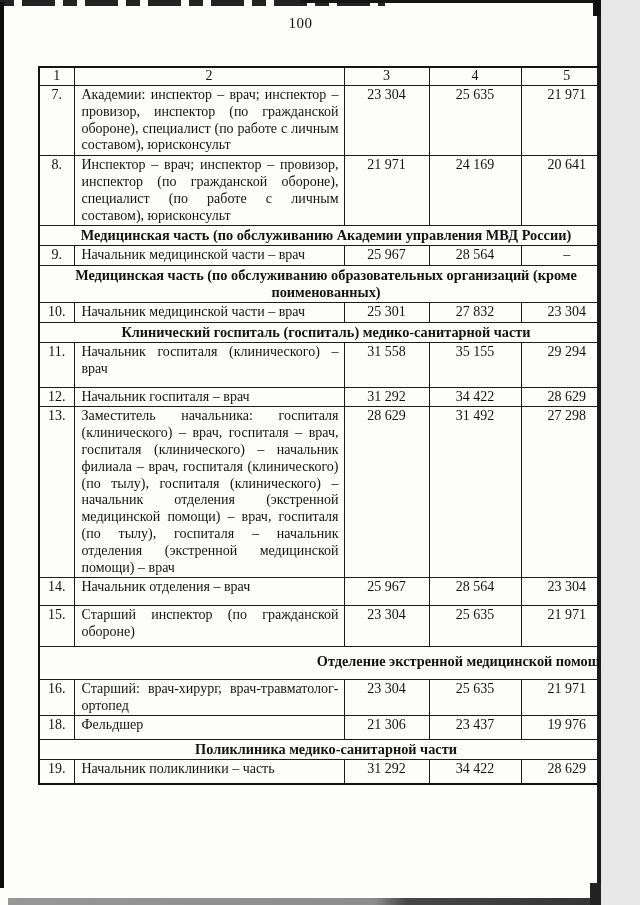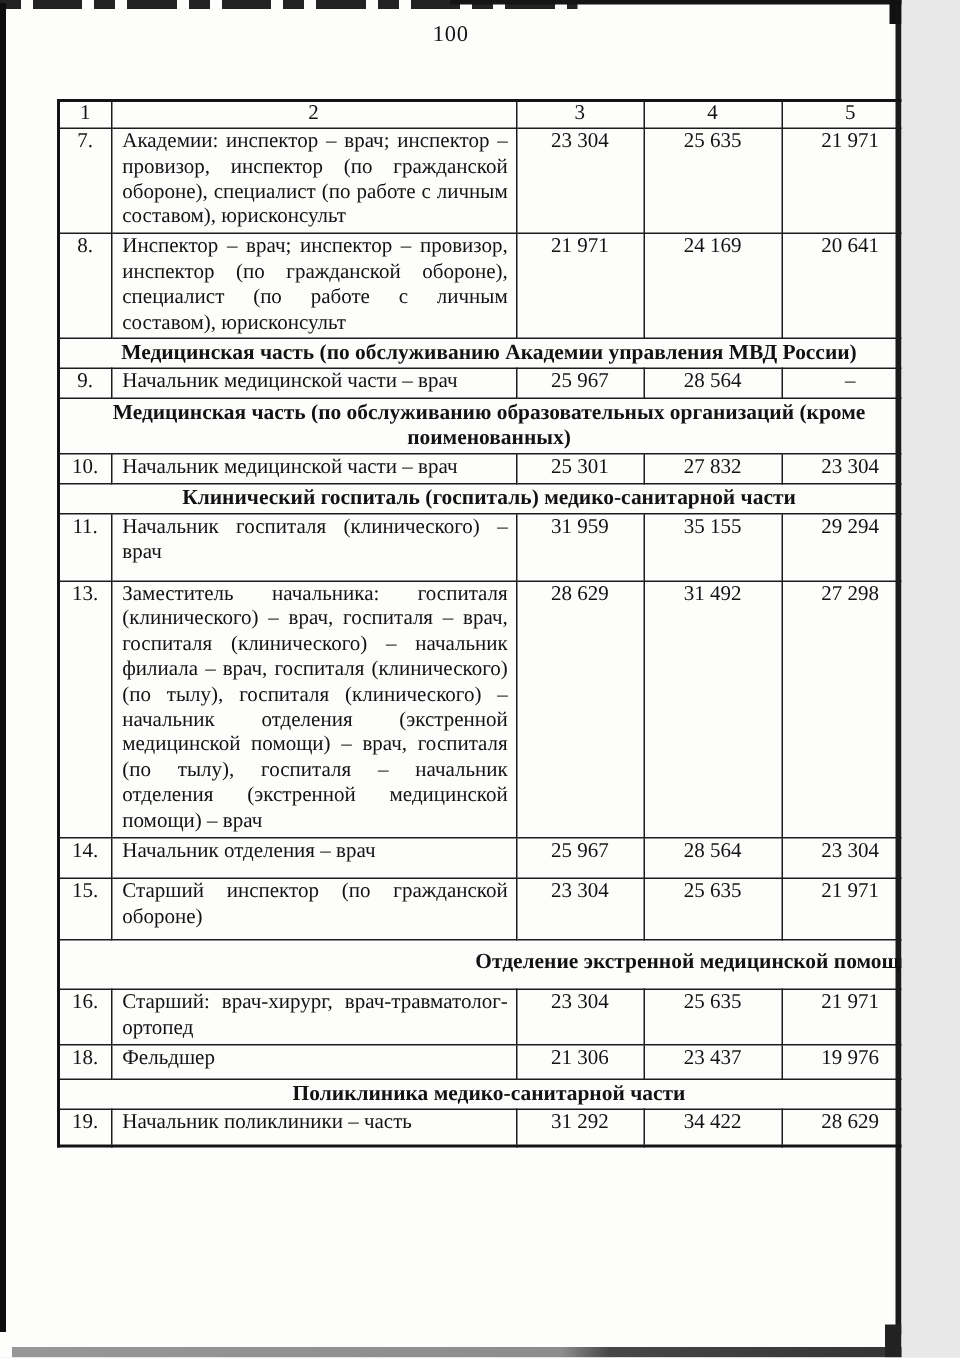--- a/index.html
+++ b/index.html
@@ -129,23 +129,30 @@
         <td class="val">25 301</td>
         <td class="val">27 832</td>
         <td class="val">23 304</td>
       </tr>
       <tr class="sec">
         <td colspan="5">Клинический госпиталь (госпиталь) медико-санитарной части</td>
       </tr>
       <tr class="gap-b">
         <td class="num">11.</td>
         <td class="desc">Начальник госпиталя (клинического) – врач</td>
-        <td class="val">31 959</td>
+        <td class="val">31 558</td>
         <td class="val">35 155</td>
         <td class="val">29 294</td>
+      </tr>
+      <tr>
+        <td class="num">12.</td>
+        <td class="desc">Начальник госпиталя – врач</td>
+        <td class="val">31 292</td>
+        <td class="val">34 422</td>
+        <td class="val">28 629</td>
       </tr>
       <tr>
         <td class="num">13.</td>
         <td class="desc">Заместитель начальника: госпиталя (клинического) – врач, госпиталя – врач, госпиталя (клинического) – начальник филиала – врач, госпиталя (клинического) (по тылу), госпиталя (клинического) – начальник отделения (экстренной медицинской помощи) – врач, госпиталя (по тылу), госпиталя – начальник отделения (экстренной медицинской помощи) – врач</td>
         <td class="val">28 629</td>
         <td class="val">31 492</td>
         <td class="val">27 298</td>
       </tr>
       <tr class="gap-b">
         <td class="num">14.</td>

